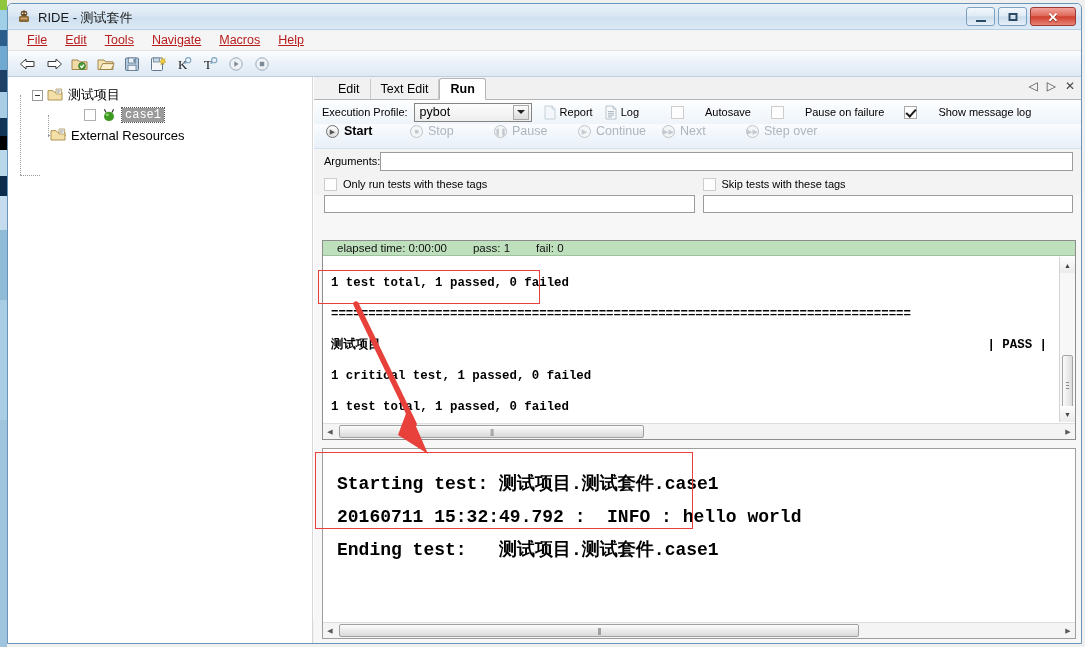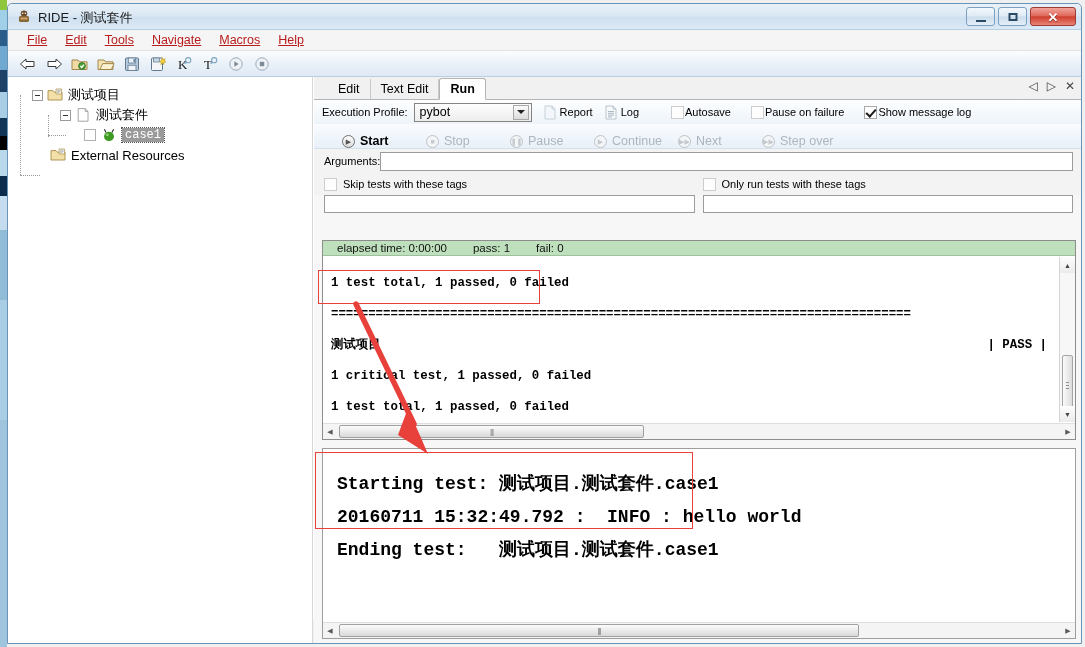--- a/index.html
+++ b/index.html
@@ -240,42 +240,42 @@
   }
   .combo .arrow i {
     width: 0; height: 0;
     border-left: 4px solid transparent;
     border-right: 4px solid transparent;
     border-top: 4px solid #222;
     display: block;
   }
   .tb-icon-btn { display: flex; align-items: center; gap: 4px; margin-left: 6px; cursor: default; }
   .doc-ico { width: 12px; height: 15px; }
-  .chk-item { display: flex; align-items: center; gap: 1px; margin-left: 14px; cursor: default; }
+  .chk-item { display: flex; align-items: center; gap: 21px; margin-left: 14px; cursor: default; }
   .chkbox {
     width: 13px; height: 13px;
     border: 1px solid #a9a9a9;
     background: #fdfdfd;
     position: relative;
     flex: 0 0 auto;
   }
   .chkbox.checked:after {
     content: "";
     position: absolute; left: 3px; top: 0px;
     width: 4px; height: 8px;
     border: solid #1a1a1a;
     border-width: 0 2px 2px 0;
     transform: rotate(42deg);
   }
   .chkbox.pale { border-color: #cdcdcd; }
 
   .row-controls {
-    display: flex; align-items: flex-end;
+    display: flex; align-items: flex-start;
     height: 25px;
-    padding-left: 28px;
+    padding-left: 12px;
     gap: 0px;
     background: linear-gradient(to bottom, #fafcff, #e8f0f8);
     border-bottom: 1px solid #d6e1ec;
   }
   .ctl { display: flex; align-items: center; gap: 5px; width: 84px; cursor: default; }
   .ctl .cico {
     width: 13px; height: 13px; border-radius: 50%;
     border: 1px solid #6f6f6f;
     background: linear-gradient(to bottom, #fcfcfc, #dedede);
     position: relative; flex: 0 0 auto;
@@ -536,28 +536,20 @@
           <div class="tnode" style="padding-left:6px;">
             <div class="exp"></div>
             <svg class="ico" viewBox="0 0 16 16">
               <path d="M1 3.6 L6 3.6 L7.3 5.2 L15 5.2 L15 13 L1 13 Z" fill="#f3dfa8" stroke="#a98c45" stroke-width="0.9"></path>
               <path d="M9 2 L14.6 2 L14.6 7 L9 7 Z" fill="#fdfaf0" stroke="#a98c45" stroke-width="0.7"></path>
               <path d="M10 3.2 L13.6 3.2 M10 4.4 L13.6 4.4 M10 5.6 L12.4 5.6" stroke="#8c9aa8" stroke-width="0.6"></path>
             </svg>
             <span class="tlabel">测试项目</span>
           </div>
 
-          <div class="tnode" style="padding-left:34px;">
-            <div class="exp"></div>
-            <svg class="ico" viewBox="0 0 16 16">
-              <path d="M3.2 1.6 L10.2 1.6 L13 4.4 L13 14.2 L3.2 14.2 Z" fill="#ffffff" stroke="#9c9c9c" stroke-width="0.9"></path>
-              <path d="M10.2 1.6 L10.2 4.4 L13 4.4" fill="none" stroke="#9c9c9c" stroke-width="0.9"></path>
-            </svg>
-            <span class="tlabel">测试套件</span>
-          </div>
 
           <div class="tnode" style="padding-left:58px;">
             <div class="chk"></div>
             <svg class="ico" viewBox="0 0 16 16">
               <ellipse cx="8" cy="9.4" rx="5" ry="4.6" fill="#3f9a23"></ellipse>
               <ellipse cx="6.3" cy="7.8" rx="1.6" ry="1.4" fill="#8ad06a"></ellipse>
               <path d="M5 5.4 L3.4 2.2 M11 5.4 L12.6 2.2" stroke="#2a2a2a" stroke-width="1.1"></path>
             </svg>
             <span class="tlabel sel">case1</span>
           </div>
@@ -666,25 +658,25 @@
           </div>
 
           <div class="row-args">
             <span class="lbl">Arguments:</span>
             <div class="txtfield"></div>
           </div>
 
           <div class="row-tags">
             <div class="half">
               <span class="chkbox pale"></span>
-              <span class="lbl">Skip tests with these tags</span>
+              <span class="lbl">Only run tests with these tags</span>
             </div>
             <div class="half">
               <span class="chkbox pale"></span>
-              <span class="lbl">Only run tests with these tags</span>
+              <span class="lbl">Skip tests with these tags</span>
             </div>
           </div>
 
           <div class="row-tagfields">
             <div class="tf"></div>
             <div class="tf"></div>
           </div>
 
           <div class="console-wrap">
             <div class="status-bar">

